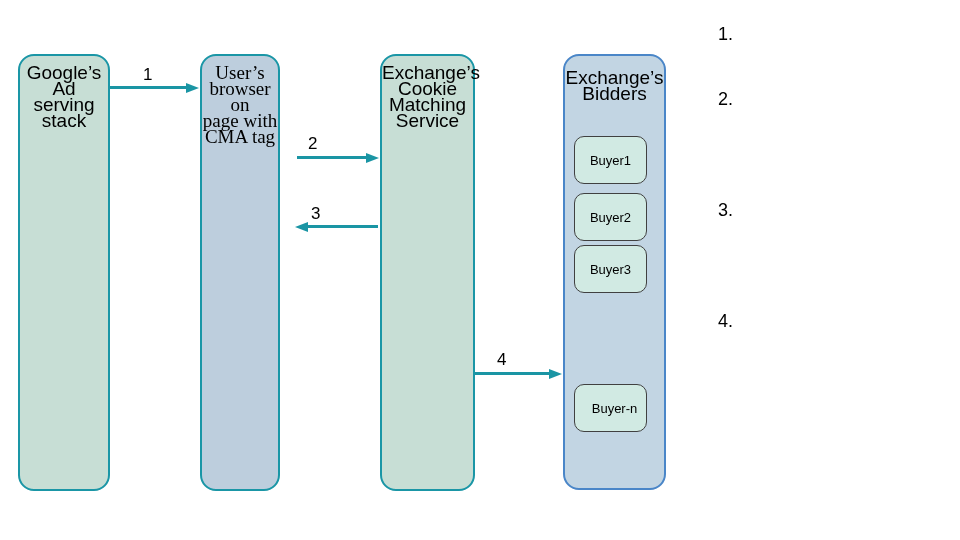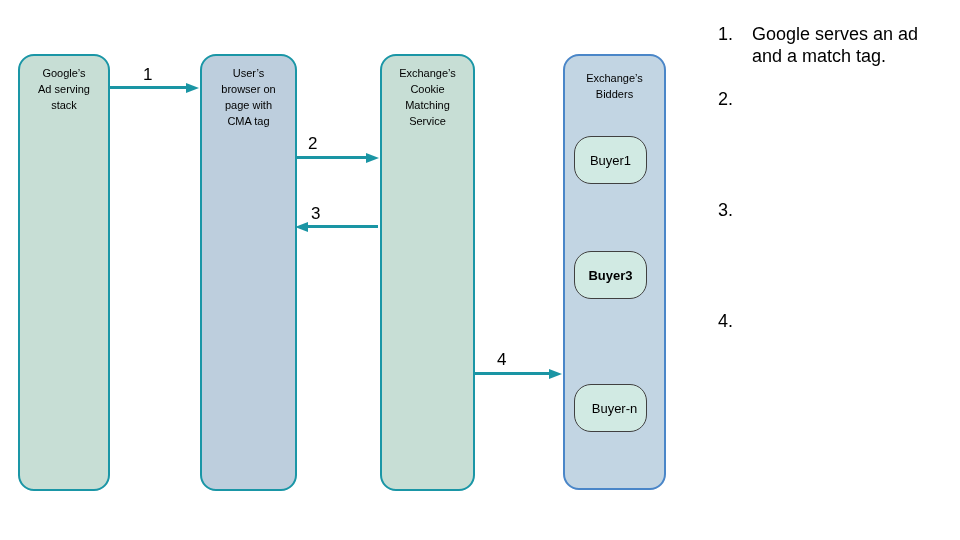--- a/index.html
+++ b/index.html
@@ -22,49 +22,49 @@
     position: absolute;
     box-sizing: border-box;
     border: 2px solid #1a96a6;
     border-radius: 16px;
     background: #c7ded5;
   }
   .node-label {
     display: block;
     text-align: center;
     white-space: pre-line;
-    font-size: 11px;
+    font-size: 19px;
     line-height: 16px;
     padding-top: 9px;
   }
   #node-google   { left: 18px;  top: 54px; width: 92px;  height: 437px; }
-  #node-browser  { left: 200px; top: 54px; width: 97px;  height: 437px; background: #bdcedd; }
+  #node-browser  { left: 200px; top: 54px; width: 80px;  height: 437px; background: #bdcedd; font-family: Liberation Serif, serif; }
   #node-cm       { left: 380px; top: 54px; width: 95px;  height: 437px; }
   #node-bidders  { left: 563px; top: 54px; width: 103px; height: 436px;
                    background: #c2d5e3; border-color: #4a86c8; }
   #node-bidders .node-label { padding-top: 14px; }
 
   
   .buyer {
     position: absolute;
     left: 9px;
     width: 73px;
     height: 48px;
     box-sizing: border-box;
     background: #d1eae3;
     border: 1.5px solid #404040;
-    border-radius: 17px;
+    border-radius: 10px;
     display: flex;
     align-items: center;
     justify-content: center;
     font-size: 13px;
   }
   #buyer-1 { top: 80px; }
   #buyer-2 { top: 137px; }
-  #buyer-3 { top: 195px; font-weight: bold; }
+  #buyer-3 { top: 189px; }
   #buyer-n { top: 328px; padding-left: 8px; }
 
   
   .arrow {
     position: absolute;
     height: 3px;
     background: #1a95a4;
   }
   .arrow-right::after {
     content: "";
@@ -151,20 +151,23 @@
 Service</span>
   </div>
 
   <div class="node" id="node-bidders">
     <span class="node-label">Exchange’s
 Bidders</span>
 
     <div class="buyer" id="buyer-1">
       <span>Buyer1</span>
     </div>
+    <div class="buyer" id="buyer-2">
+      <span>Buyer2</span>
+    </div>
     <div class="buyer" id="buyer-3">
       <span>Buyer3</span>
     </div>
     <div class="buyer" id="buyer-n">
       <span>Buyer-n</span>
     </div>
   </div>
 
   <div class="arrow arrow-right" id="arrow-1"></div>
   <span class="arrow-label" id="arrow-label-1">1</span>
@@ -173,22 +176,20 @@
   <span class="arrow-label" id="arrow-label-2">2</span>
 
   <div class="arrow arrow-left" id="arrow-3"></div>
   <span class="arrow-label" id="arrow-label-3">3</span>
 
   <div class="arrow arrow-right" id="arrow-4"></div>
   <span class="arrow-label" id="arrow-label-4">4</span>
 
   <div class="step" id="step-1">
     <span class="step-num">1.</span>
-    <span class="step-text">Google serves an ad
-and a match tag.</span>
   </div>
 
   <div class="step" id="step-2">
     <span class="step-num">2.</span>
   </div>
 
   <div class="step" id="step-3">
     <span class="step-num">3.</span>
   </div>
 

